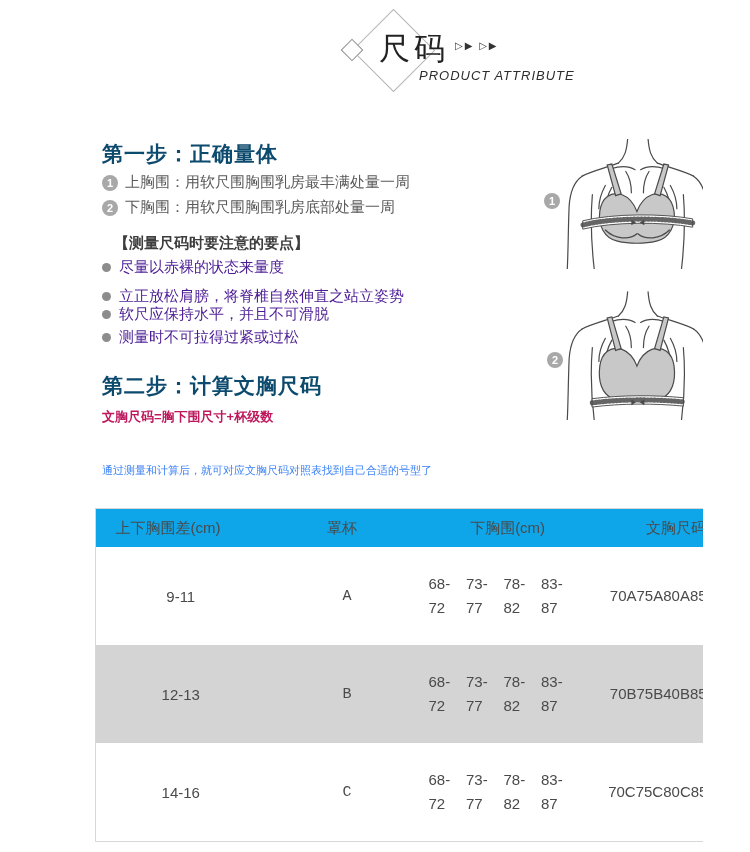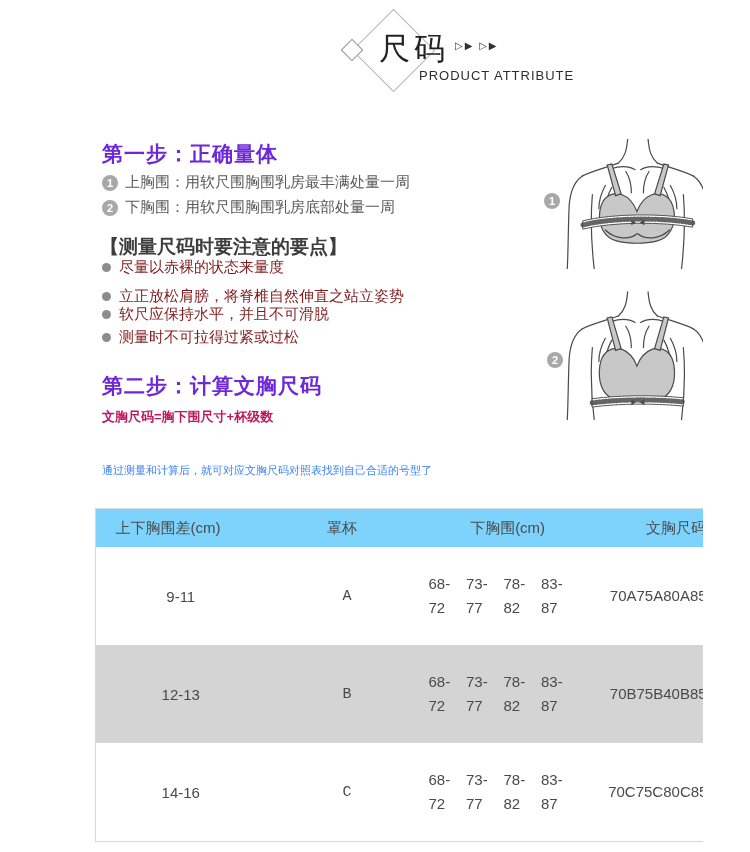--- a/index.html
+++ b/index.html
@@ -20,37 +20,37 @@
     position:absolute; left:297px; top:42px; width:16px; height:16px;
     border:1px solid #8f8f8f; transform:rotate(45deg); background:#ffffff;
   }
   .hdr-text { position:absolute; left:332px; top:28px; white-space:nowrap; }
   .hdr-title {
     font-size:31px; color:#222222; letter-spacing:4px; font-weight:500;
     vertical-align:middle;
   }
   .hdr-arrows { font-size:10px; color:#333333; letter-spacing:2px; margin-left:6px; vertical-align:4px; }
   .hdr-sub {
-    margin:-2px 0 0 40px; font-size:13px; 
+    margin:-2px 0 0 40px; font-size:13px; font-style:italic;
     color:#2d2d2d; letter-spacing:1px;
   }
 
   
   .sec-heading {
     position:absolute; left:55px; font-size:21px; font-weight:600;
-    color:#6d28d9; letter-spacing:1px;
+    color:#0c4a6e; letter-spacing:1px;
   }
   .num-item { position:absolute; left:55px; font-size:15px; color:#595959; display:flex; align-items:center; }
   .num-badge {
     width:16px; height:16px; border-radius:50%; background:#a8a8a8;
     color:#ffffff; font-size:11px; line-height:16px; text-align:center;
     margin-right:7px; flex:0 0 auto; font-weight:bold;
   }
-  .notes-heading { position:absolute; left:53px; font-size:19px; font-weight:bold; color:#3d3d3d; }
-  .note-item { position:absolute; left:55px; font-size:15px; color:#7f1d1d; display:flex; align-items:center; }
+  .notes-heading { position:absolute; left:67px; font-size:15px; font-weight:bold; color:#3d3d3d; }
+  .note-item { position:absolute; left:55px; font-size:15px; color:#4c1d95; display:flex; align-items:center; }
   .dot {
     width:9px; height:9px; border-radius:50%; background:#8c8c8c;
     margin-right:8px; flex:0 0 auto;
   }
   .formula { position:absolute; left:55px; font-size:13px; font-weight:bold; color:#be185d; }
   .intro { position:absolute; left:55px; font-size:11px; color:#3b82f6; }
 
   
   .illus { position:absolute; }
   .illus-badge {
@@ -58,21 +58,21 @@
     background:#a8a8a8; color:#ffffff; font-size:11px; line-height:16px;
     text-align:center; font-weight:bold;
   }
 
   
   .size-table {
     position:absolute; left:48px; top:508px; width:654px;
     border:1px solid #d8d8d8; font-size:15px; color:#4a4a4a;
   }
   .t-row { display:flex; width:100%; }
-  .t-head { background:#7dd3fc; height:38px; border:none;gap:33px; }
+  .t-head { background:#0ea5e9; height:38px; border:none;gap:33px; }
   .t-group { height:98px; background:#ffffff; }
   .t-group.shaded { background:#d4d4d4; }
   .c1 { width:26%; } .c2 { width:25%;font-family:Liberation Mono, monospace; } .c3 { width:23%; } .c4 { width:26%; }
   .cell {
     display:flex; align-items:center; justify-content:center; text-align:center;
   }
   .cell-stack {
     display:flex; align-items:center; justify-content:center;
   }
   .cell-stack div { line-height:24.2px; }

